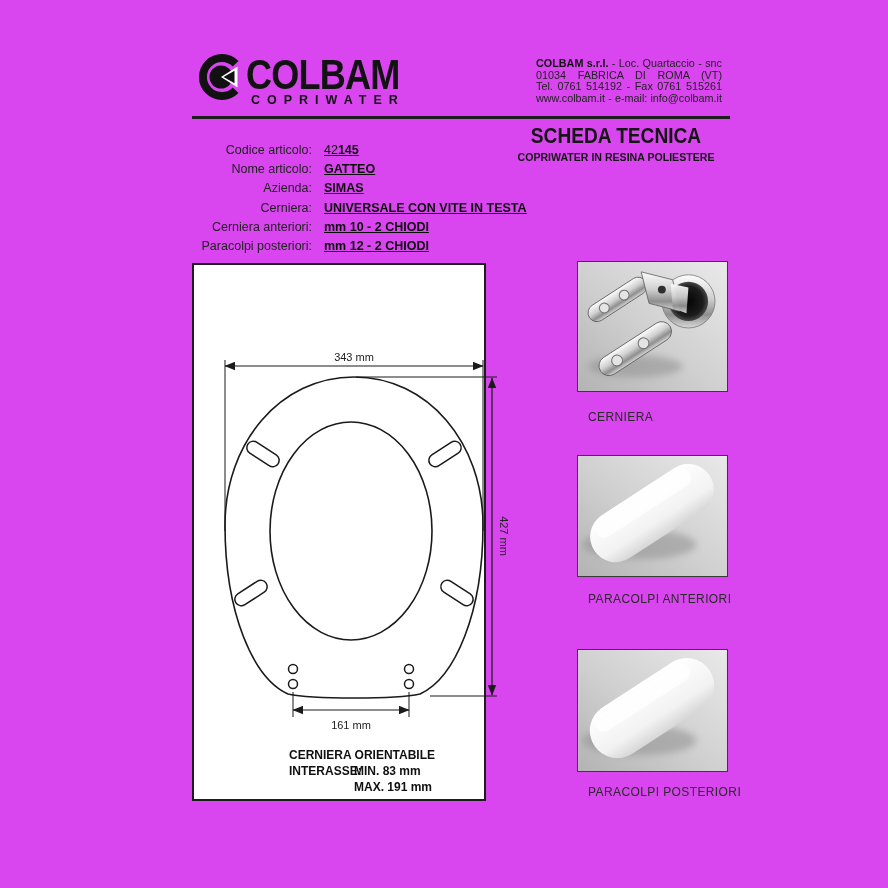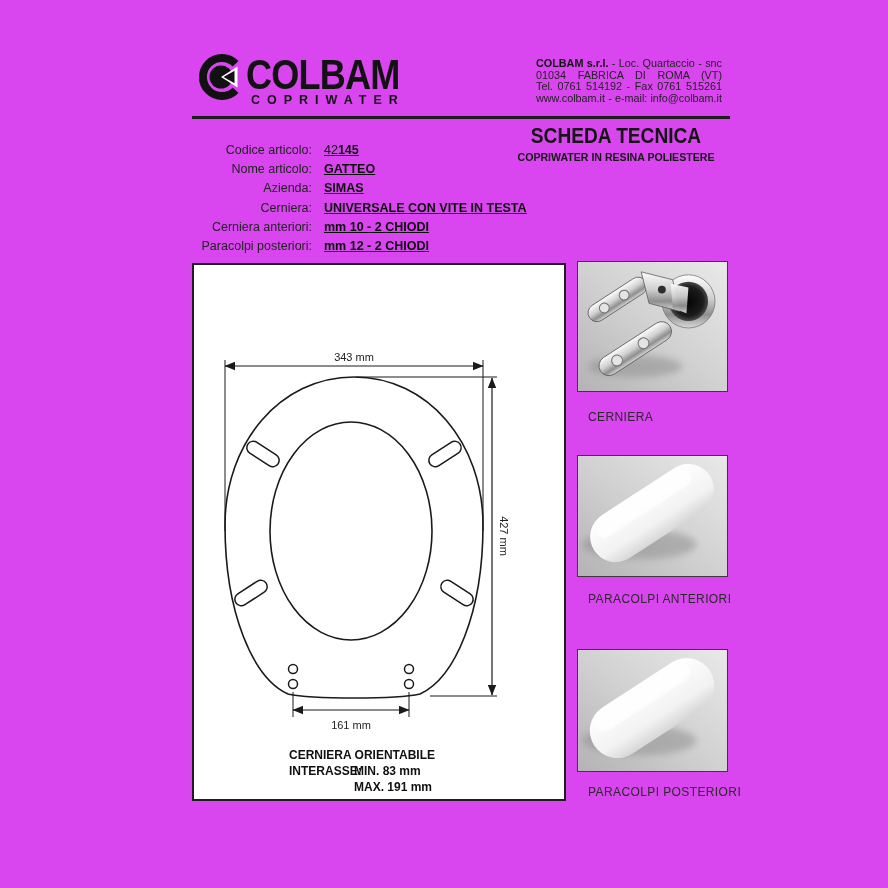--- a/index.html
+++ b/index.html
@@ -23,21 +23,21 @@
                   transform:scaleX(0.85);transform-origin:center top;line-height:1.1;}
   .title-block h2{margin:2px 0 0 0;font-size:11.5px;font-weight:bold;color:#151515;
                   transform:scaleX(0.92);transform-origin:center top;line-height:1.1;}
   
   .fields{position:absolute;left:185px;top:143px;width:400px;}
   .frow{display:flex;height:19.2px;font-size:12.5px;}
   .flabel{width:127px;text-align:right;color:#222;}
   .fvalue{margin-left:12px;font-weight:bold;color:#0d0d0d;white-space:nowrap;text-decoration:underline;}
   .fvalue .pfx{font-weight:normal;}
   
-  .drawing{position:absolute;left:192px;top:263px;width:374px;height:538px;
+  .drawing{position:absolute;left:192px;top:263px;width:294px;height:538px;
            border:2px solid #1d1d1d;box-sizing:border-box;background:#fff;}
   .drawing svg{display:block;width:354px;height:534px;}
   .dim-text{font-family:"Liberation Sans",sans-serif;font-size:11px;fill:#222;}
   .note-text{font-family:"Liberation Sans",sans-serif;font-size:12px;font-weight:bold;fill:#101010;}
   .ink{stroke:#1a1a1a;}
   
   .photo{position:absolute;left:577px;width:151px;border:1px solid #3a3a3a;box-sizing:border-box;
          overflow:hidden;background:#ccc;}
   .photo svg{display:block;width:100%;height:100%;}
   .photo-label{position:absolute;left:588px;font-size:12px;letter-spacing:0.4px;color:#2a2a2a;}

